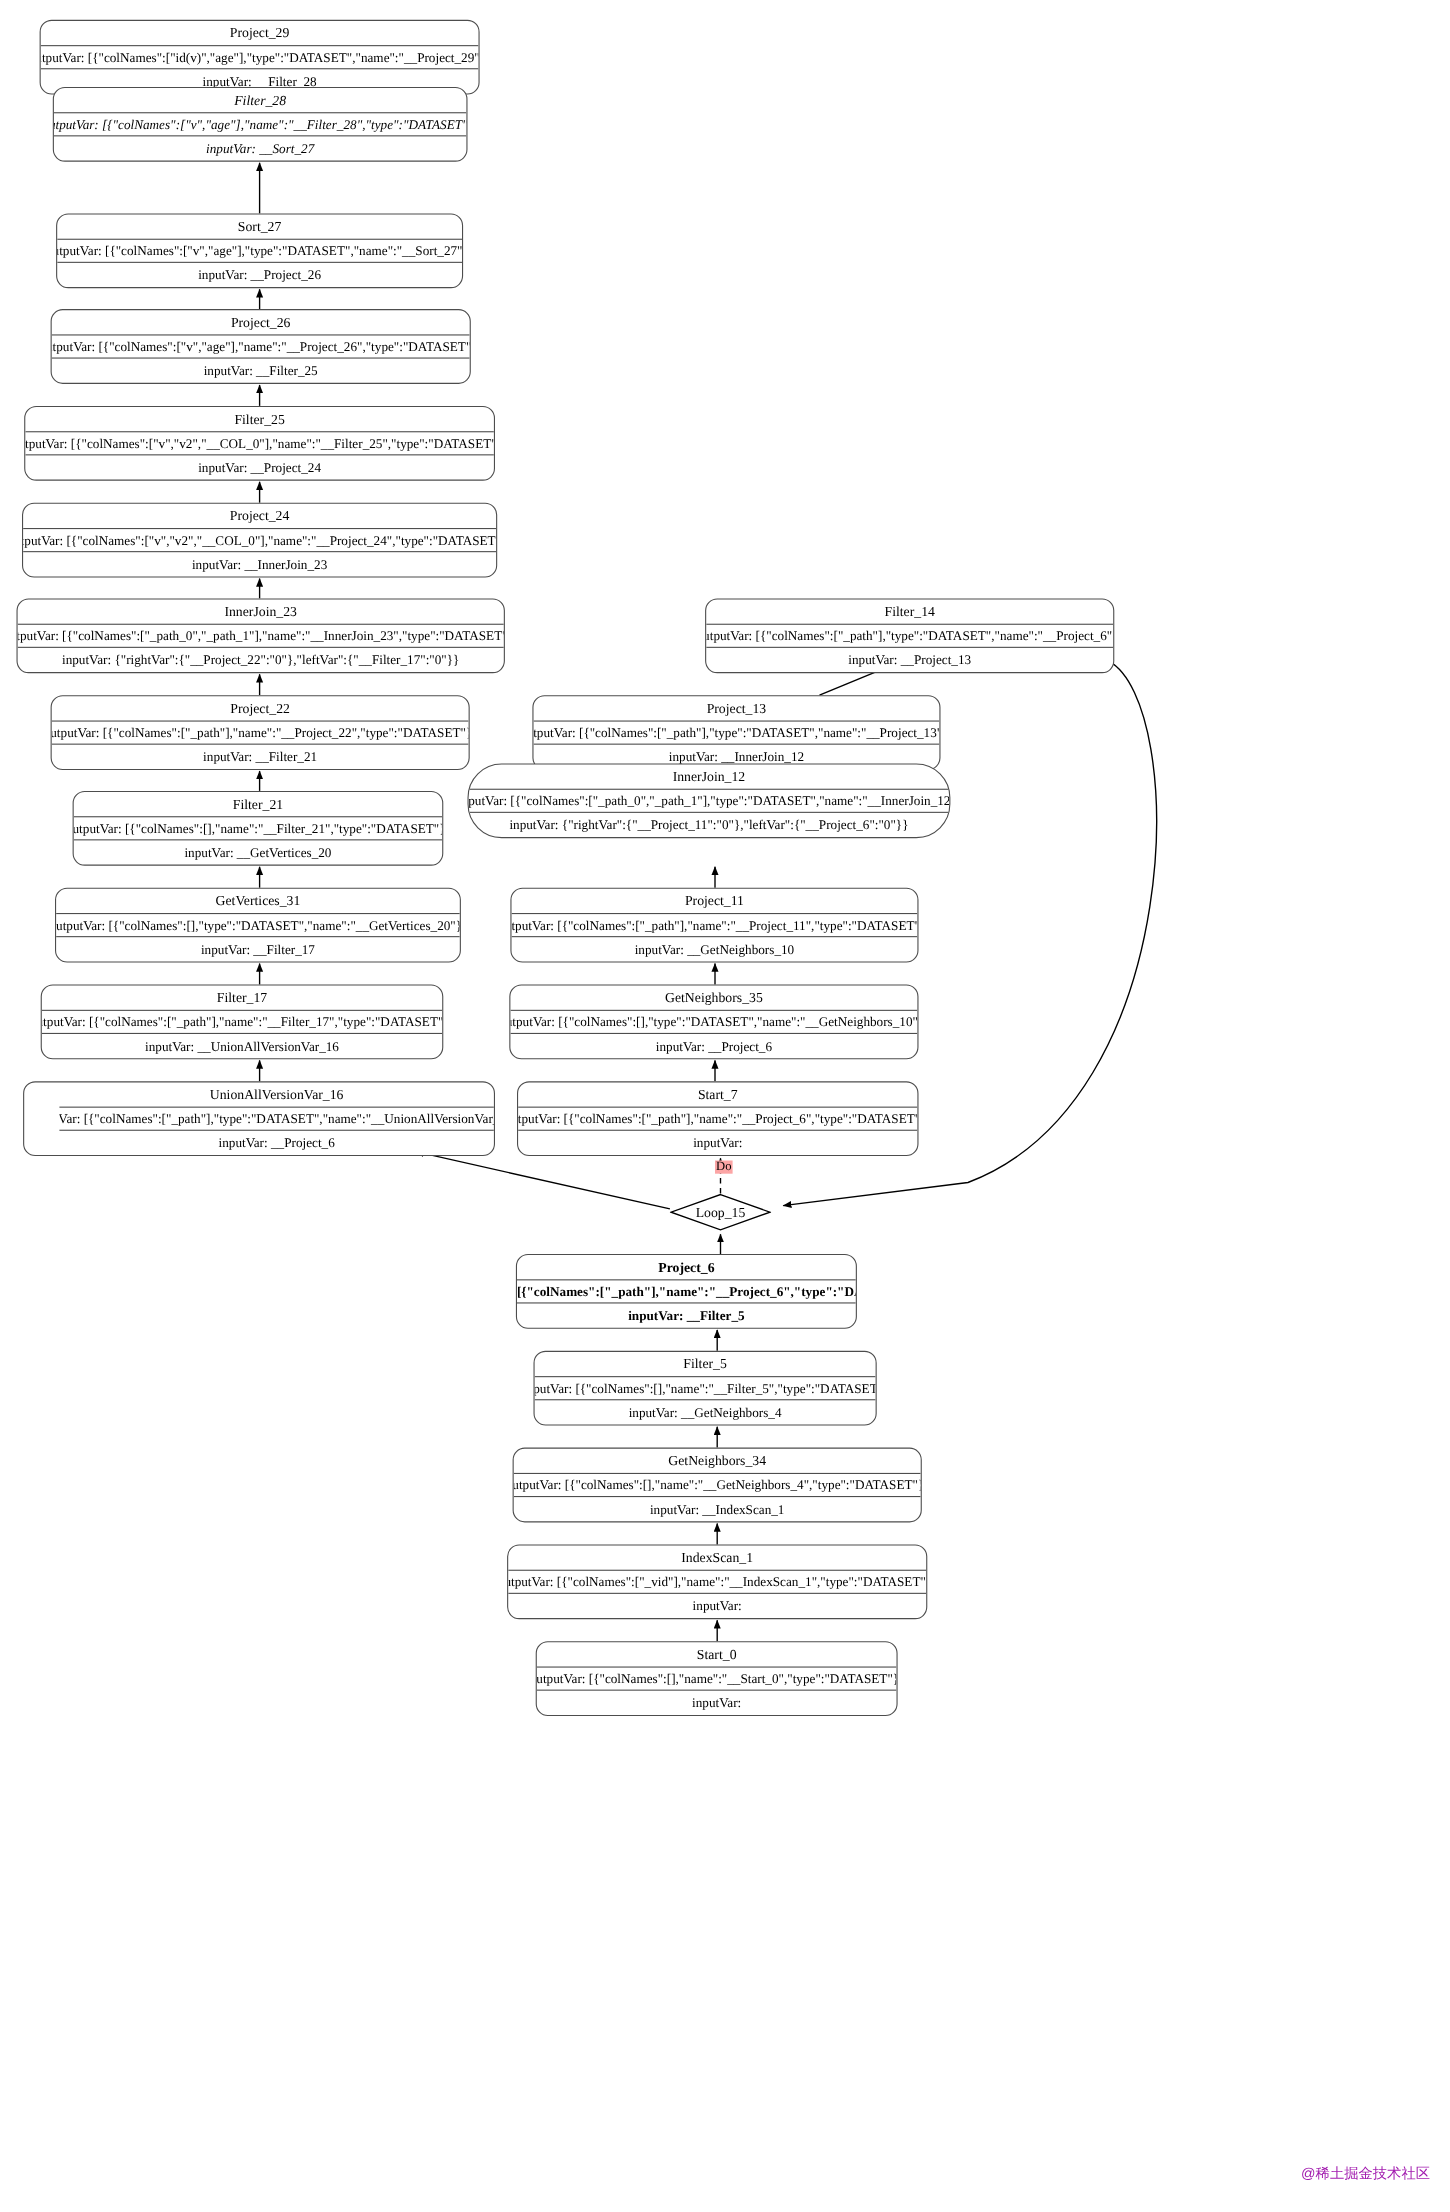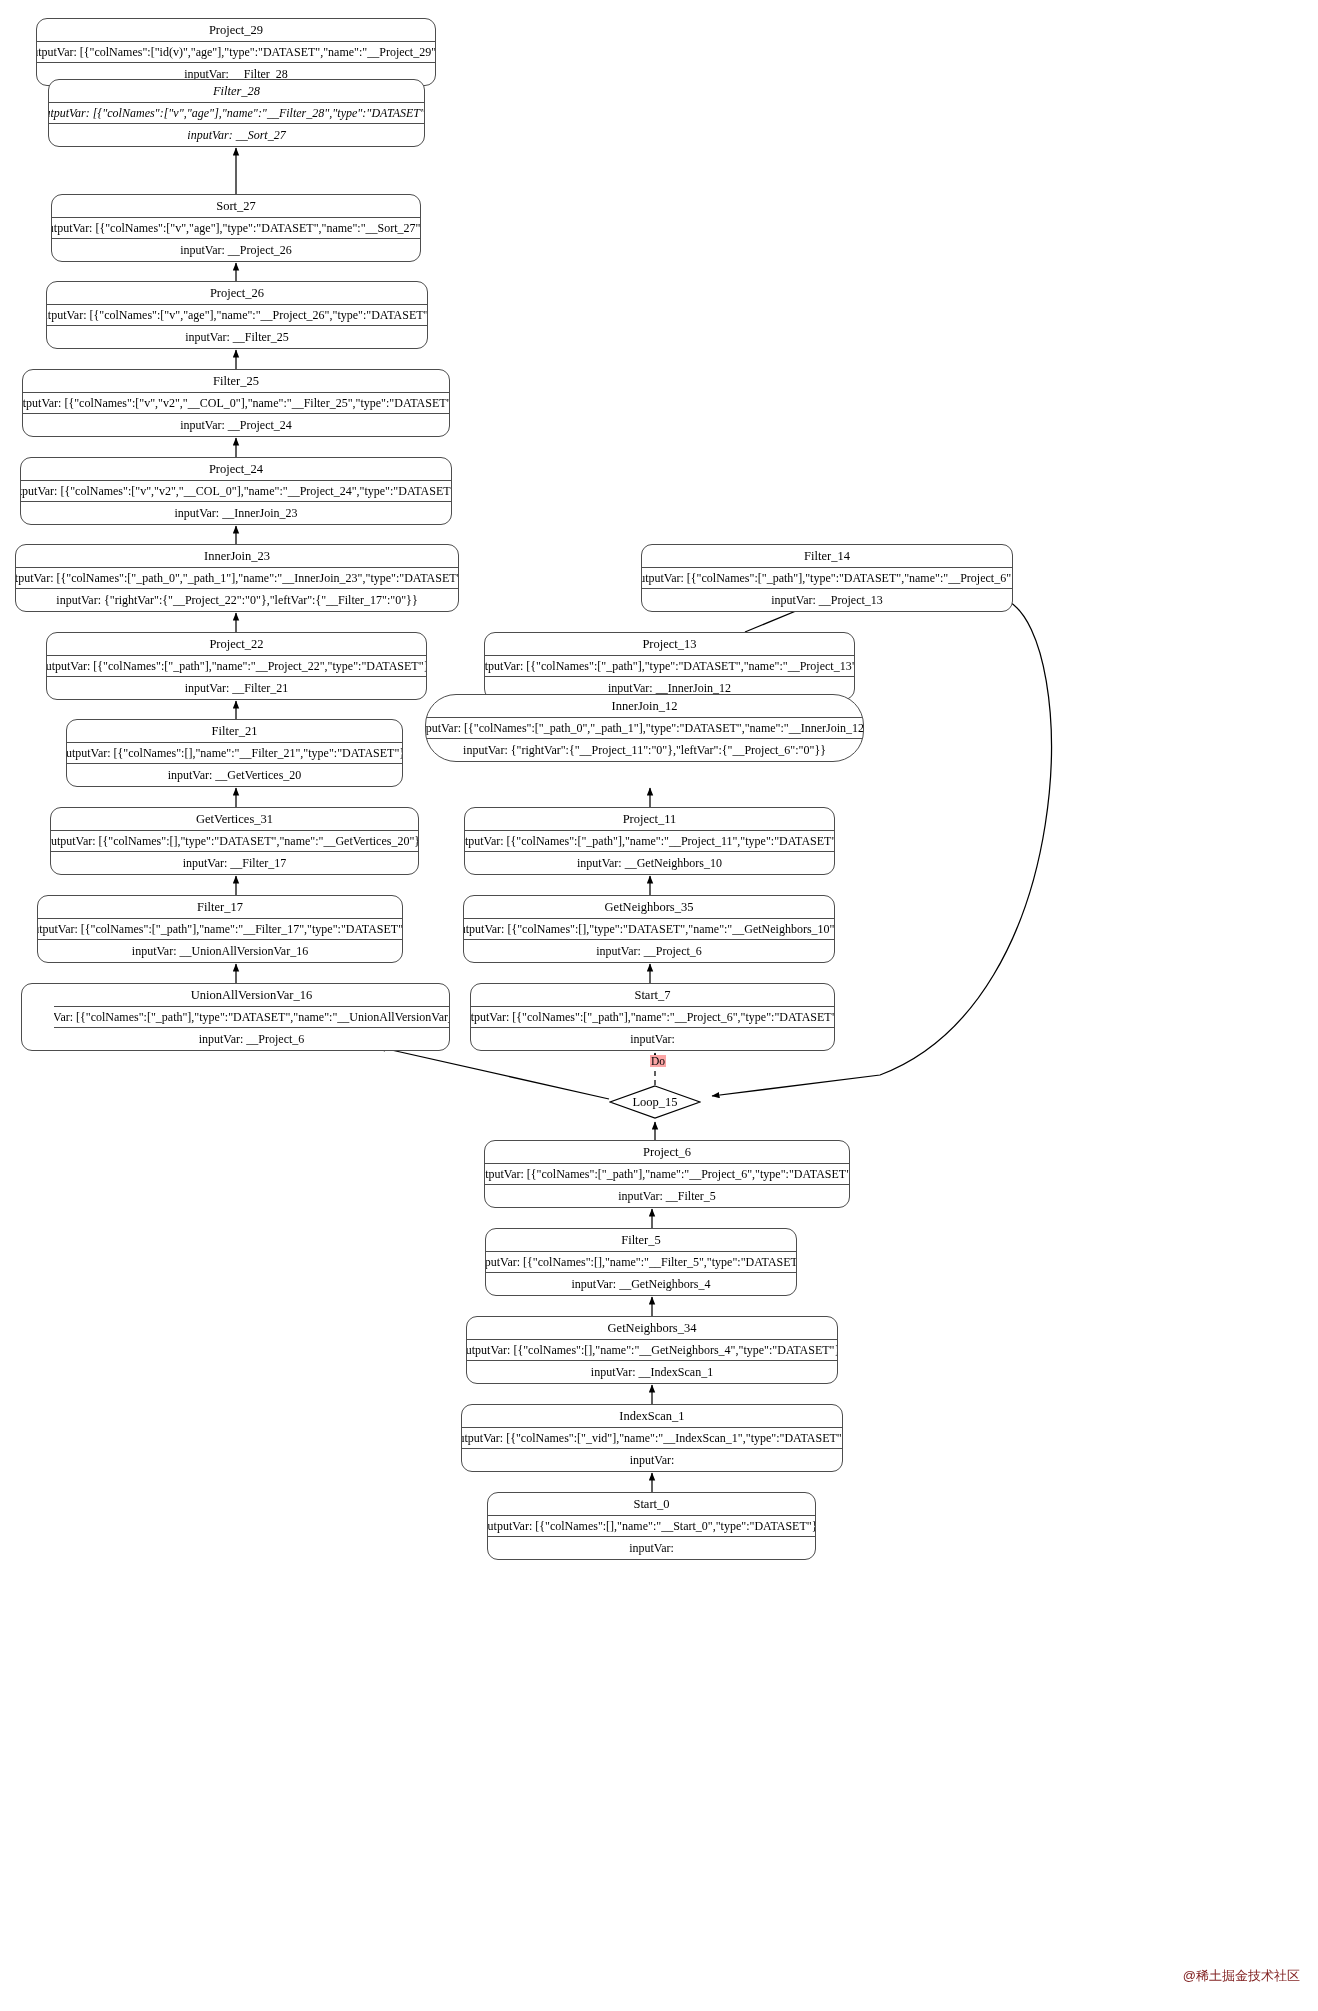--- a/index.html
+++ b/index.html
@@ -50,21 +50,21 @@
     position:absolute;
     font-size:11.5px;
     z-index:3;
     background:#fca5a5;
     padding:0 1px;
   }
   .watermark{
     position:absolute;
     right:18px;bottom:26px;
     font-size:13px;
-    color:#7f1d1d;
+    color:#a21caf;
     font-family:"Liberation Sans","DejaVu Sans",sans-serif;
     z-index:4;
   }
 </style>
 </head>
 <body>
 
 <div id="canvas">
 
   <svg id="edges" viewBox="0 0 1318 2011">
@@ -220,21 +220,21 @@
 
   <div class="diamond" style="left:609px;top:1085px;width:92px;height:34px;">
     <svg width="92" height="34" viewBox="0 0 92 34" style="position:absolute;left:0;top:0;">
       <polygon points="46,1 91,17 46,33 1,17" fill="#ffffff" stroke="#000000" stroke-width="1.25"></polygon>
     </svg>
     <div class="dlabel">Loop_15</div>
   </div>
 
   <div class="edge-label" style="left:650px;top:1055px;">Do</div>
 
-  <div class="node" style="left:484px;top:1140px;width:366px;">
+  <div class="node" style="left:469px;top:1140px;width:310px;font-weight:bold;">
     <div class="row title">Project_6</div>
     <div class="row out">outputVar: [{"colNames":["_path"],"name":"__Project_6","type":"DATASET"}]</div>
     <div class="row in">inputVar: __Filter_5</div>
   </div>
 
   <div class="node" style="left:485px;top:1228px;width:312px;">
     <div class="row title">Filter_5</div>
     <div class="row out">outputVar: [{"colNames":[],"name":"__Filter_5","type":"DATASET"}]</div>
     <div class="row in">inputVar: __GetNeighbors_4</div>
   </div>

